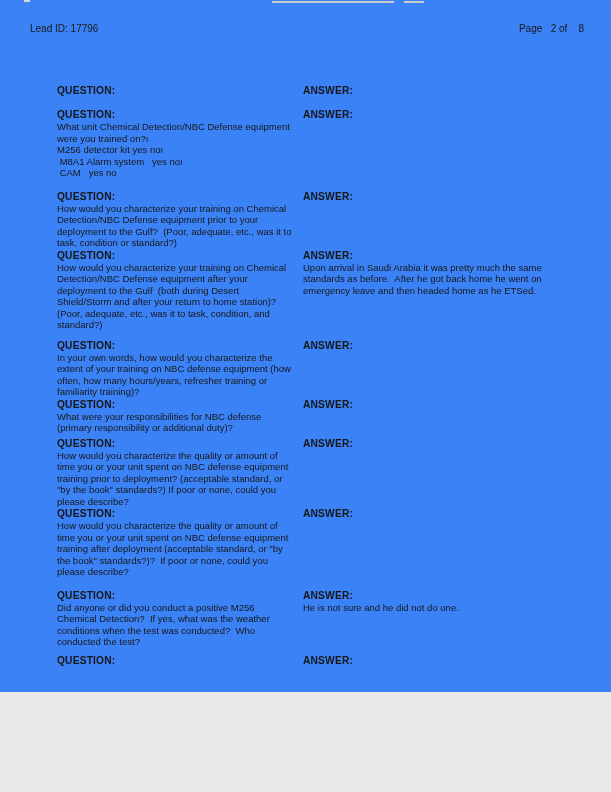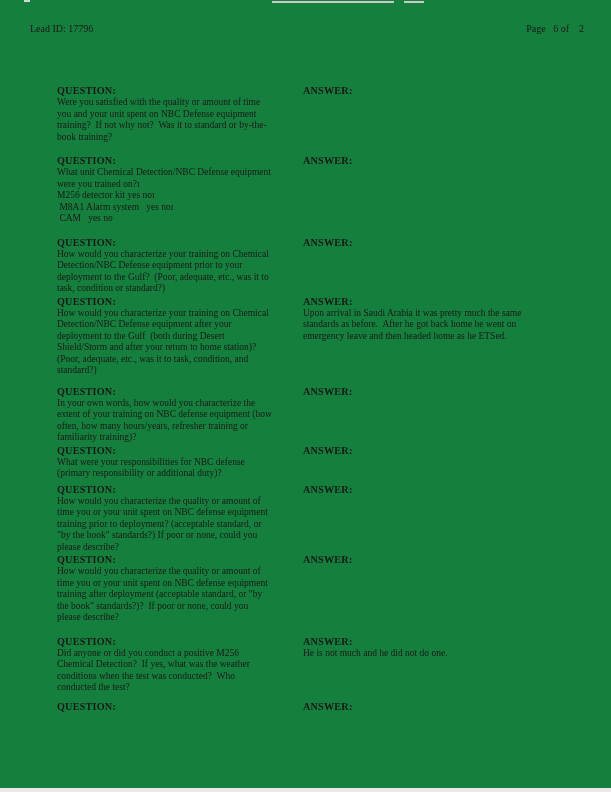--- a/index.html
+++ b/index.html
@@ -1,21 +1,21 @@
 <!DOCTYPE html>
 <html><head>
 <meta charset="utf-8">
 <style>
   html, body { margin: 0; padding: 0; background: #e8e8e8; }
   .page {
     position: relative;
     width: 611px;
-    height: 788px;
-    background: #15803d;
-    font-family: Liberation Serif, serif;
+    height: 692px;
+    background: #3b82f6;
+    font-family: Liberation Sans, sans-serif;
     color: #171717;
     overflow: hidden;
     margin: 0 auto;
   }
   .artifact { position: absolute; background: #c9c9c9; }
   .artifact-1 { left: 272px; top: 1px; width: 122px; height: 2px; }
   .artifact-2 { left: 404px; top: 1px; width: 20px; height: 2px; }
   .artifact-3 { left: 24px; top: 0; width: 6px; height: 2px; background: #d6d6d6; }
   .page-header {
     position: absolute;
@@ -58,32 +58,28 @@
 <body>
 
 <div class="page">
 
   <div class="artifact artifact-1"></div>
   <div class="artifact artifact-2"></div>
   <div class="artifact artifact-3"></div>
 
   <div class="page-header">
     <span>Lead ID: 17796</span>
-    <span>Page   6 of    2</span>
+    <span>Page   2 of    8</span>
   </div>
 
   <div class="content">
 
     <div class="qa-row mb11">
       <div class="q-col">
         <div class="qa-heading">QUESTION:</div>
-        <div class="qa-text">Were you satisfied with the quality or amount of time
-you and your unit spent on NBC Defense equipment
-training?  If not why not?  Was it to standard or by-the-
-book training?</div>
       </div>
       <div class="a-col">
         <div class="qa-heading">ANSWER:</div>
       </div>
     </div>
 
     <div class="qa-row mb11">
       <div class="q-col">
         <div class="qa-heading">QUESTION:</div>
         <div class="qa-text">What unit Chemical Detection/NBC Defense equipment
@@ -188,21 +184,21 @@
     <div class="qa-row mb6">
       <div class="q-col">
         <div class="qa-heading">QUESTION:</div>
         <div class="qa-text">Did anyone or did you conduct a positive M256
 Chemical Detection?  If yes, what was the weather
 conditions when the test was conducted?  Who
 conducted the test?</div>
       </div>
       <div class="a-col">
         <div class="qa-heading">ANSWER:</div>
-        <div class="qa-text">He is not much and he did not do one.</div>
+        <div class="qa-text">He is not sure and he did not do one.</div>
       </div>
     </div>
 
     <div class="qa-row mb0">
       <div class="q-col">
         <div class="qa-heading">QUESTION:</div>
       </div>
       <div class="a-col">
         <div class="qa-heading">ANSWER:</div>
       </div>

